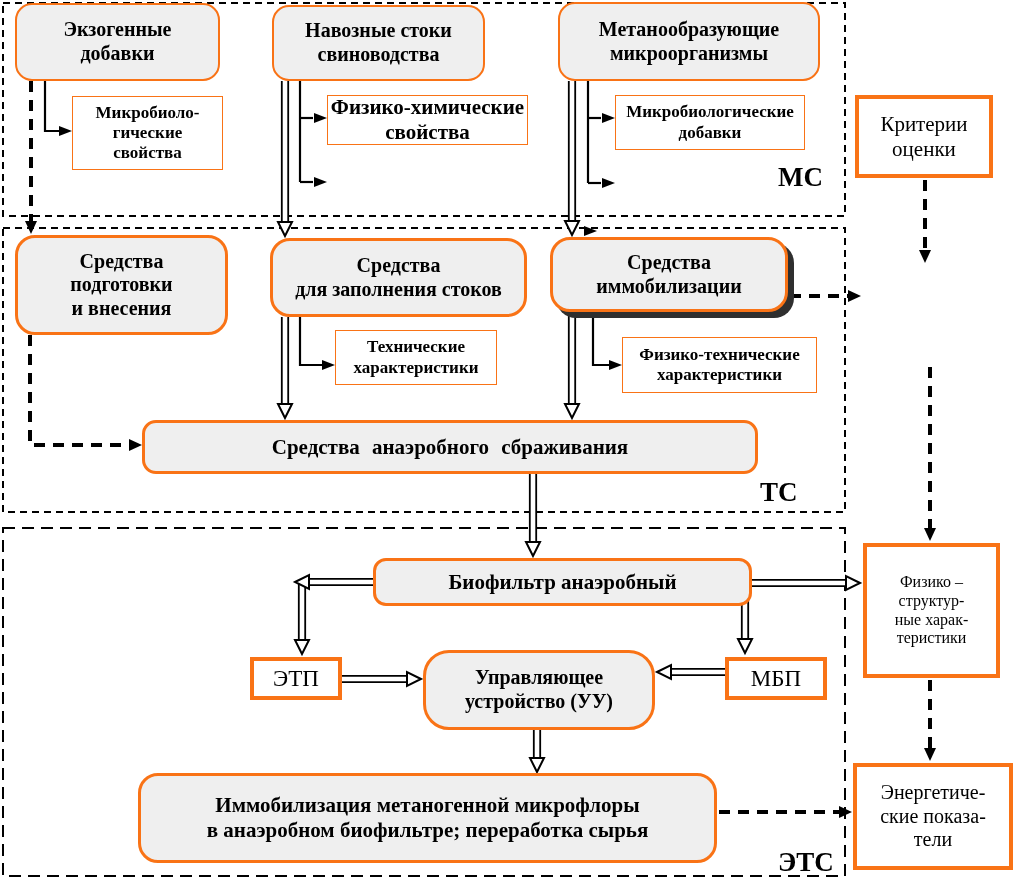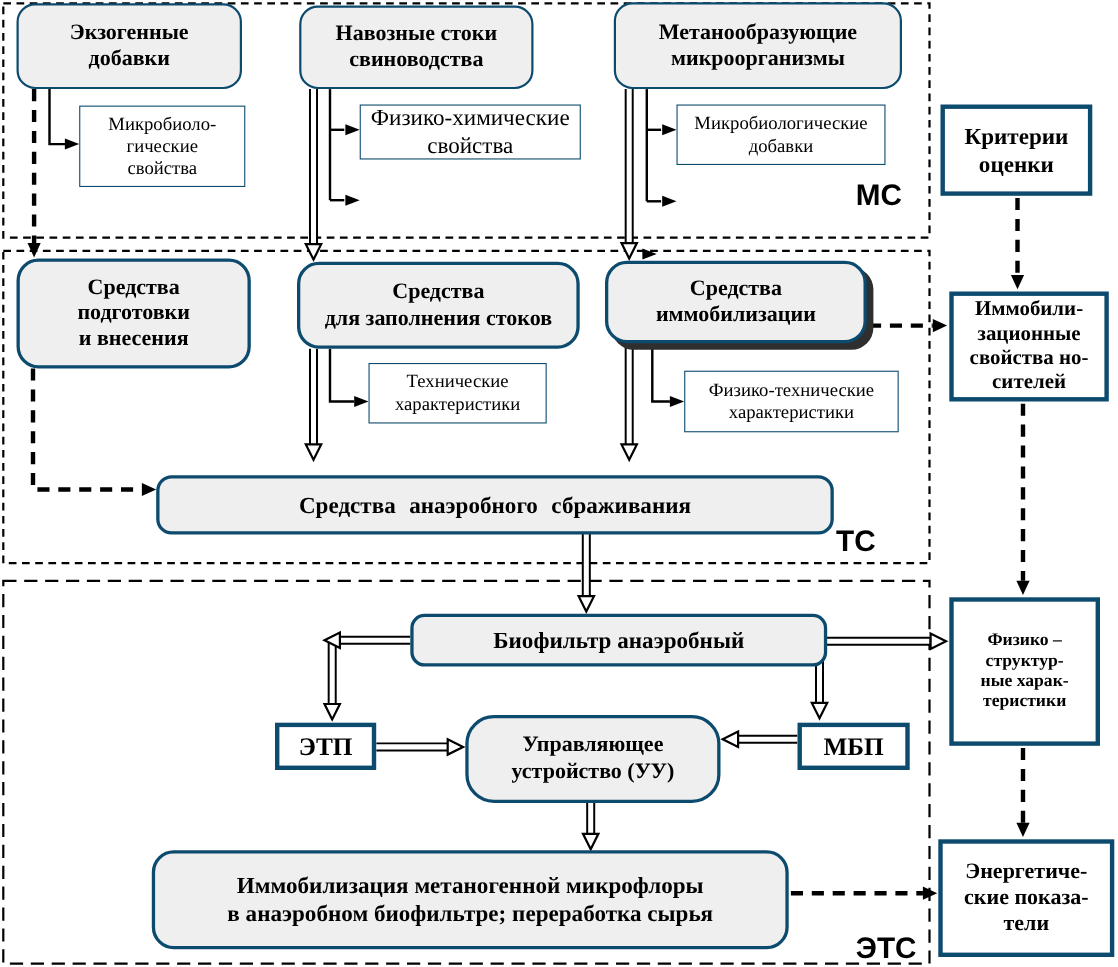--- a/index.html
+++ b/index.html
@@ -1,28 +1,28 @@
 <!DOCTYPE html>
 <html><head>
 <meta charset="utf-8">
 <style>
   html,body{margin:0;padding:0;background:#fff;}
   #canvas{position:relative;width:1016px;height:879px;background:#fff;overflow:hidden;
           font-family:"Liberation Serif","DejaVu Serif",serif;}
   #wires{position:absolute;left:0;top:0;}
   .box{position:absolute;box-sizing:border-box;display:flex;align-items:center;justify-content:center;
        text-align:center;white-space:pre-line;color:#000;line-height:1.18;background:#fff;
-       border:2px solid #0c4a6e;font-family:inherit;}
+       border:2px solid #f97316;font-family:inherit;}
   .round{background:#efefef;border-width:3px;border-radius:17px;font-weight:bold;}
   .round.heavy{border-width:3.5px;}
-  .sub{border-width:1.8px;font-weight:normal;}
-  .crit{border-width:4.5px;font-weight:bold;}
+  .sub{border-width:1.8px;font-weight:bold;}
+  .crit{border-width:4.5px;font-weight:normal;}
   .shadowed{box-shadow:6px 6px 0 0 #2f2f2f;}
-  .zone-label{position:absolute;font-weight:bold;color:#000;font-family:Liberation Sans, sans-serif;}
-  .wide-words{word-spacing:7px;margin-top:12px;}
+  .zone-label{position:absolute;font-weight:bold;color:#000;font-family:Liberation Serif, serif;}
+  .wide-words{word-spacing:7px;}
 </style>
 </head>
 <body>
 
 <div id="canvas">
 
   <svg id="wires" width="1016" height="879" viewBox="0 0 1016 879">
 
     <g fill="none" stroke="#000" stroke-width="2">
       <rect x="3" y="3" width="842" height="213" stroke-dasharray="7 5"></rect>
@@ -125,24 +125,20 @@
   <div class="box sub" style="left:72px;top:96px;width:151px;height:74px;font-size:17px">Микробиоло-
 гические
 свойства</div>
   <div class="box sub" style="left:327px;top:95px;width:201px;height:50px;font-size:21px">Физико-химические
 свойства</div>
   <div class="box sub" style="left:615px;top:95px;width:190px;height:55px;font-size:17px">Микробиологические
 добавки</div>
 
   <div class="box crit" style="left:855px;top:95px;width:138px;height:83px;font-size:21px">Критерии
 оценки</div>
-  <div class="box crit" style="left:863px;top:265px;width:145px;height:100px;font-size:19px;border-width:4px">Иммобили-
-зационные
-свойства но-
-сителей</div>
   <div class="box crit" style="left:863px;top:543px;width:137px;height:135px;font-size:16px">Физико –
 структур-
 ные харак-
 теристики</div>
   <div class="box crit" style="left:853px;top:763px;width:160px;height:107px;font-size:20px">Энергетиче-
 ские показа-
 тели</div>
 
   <div class="box round heavy" style="left:15px;top:235px;width:213px;height:100px;font-size:20px;border-radius:20px">Средства
 подготовки

